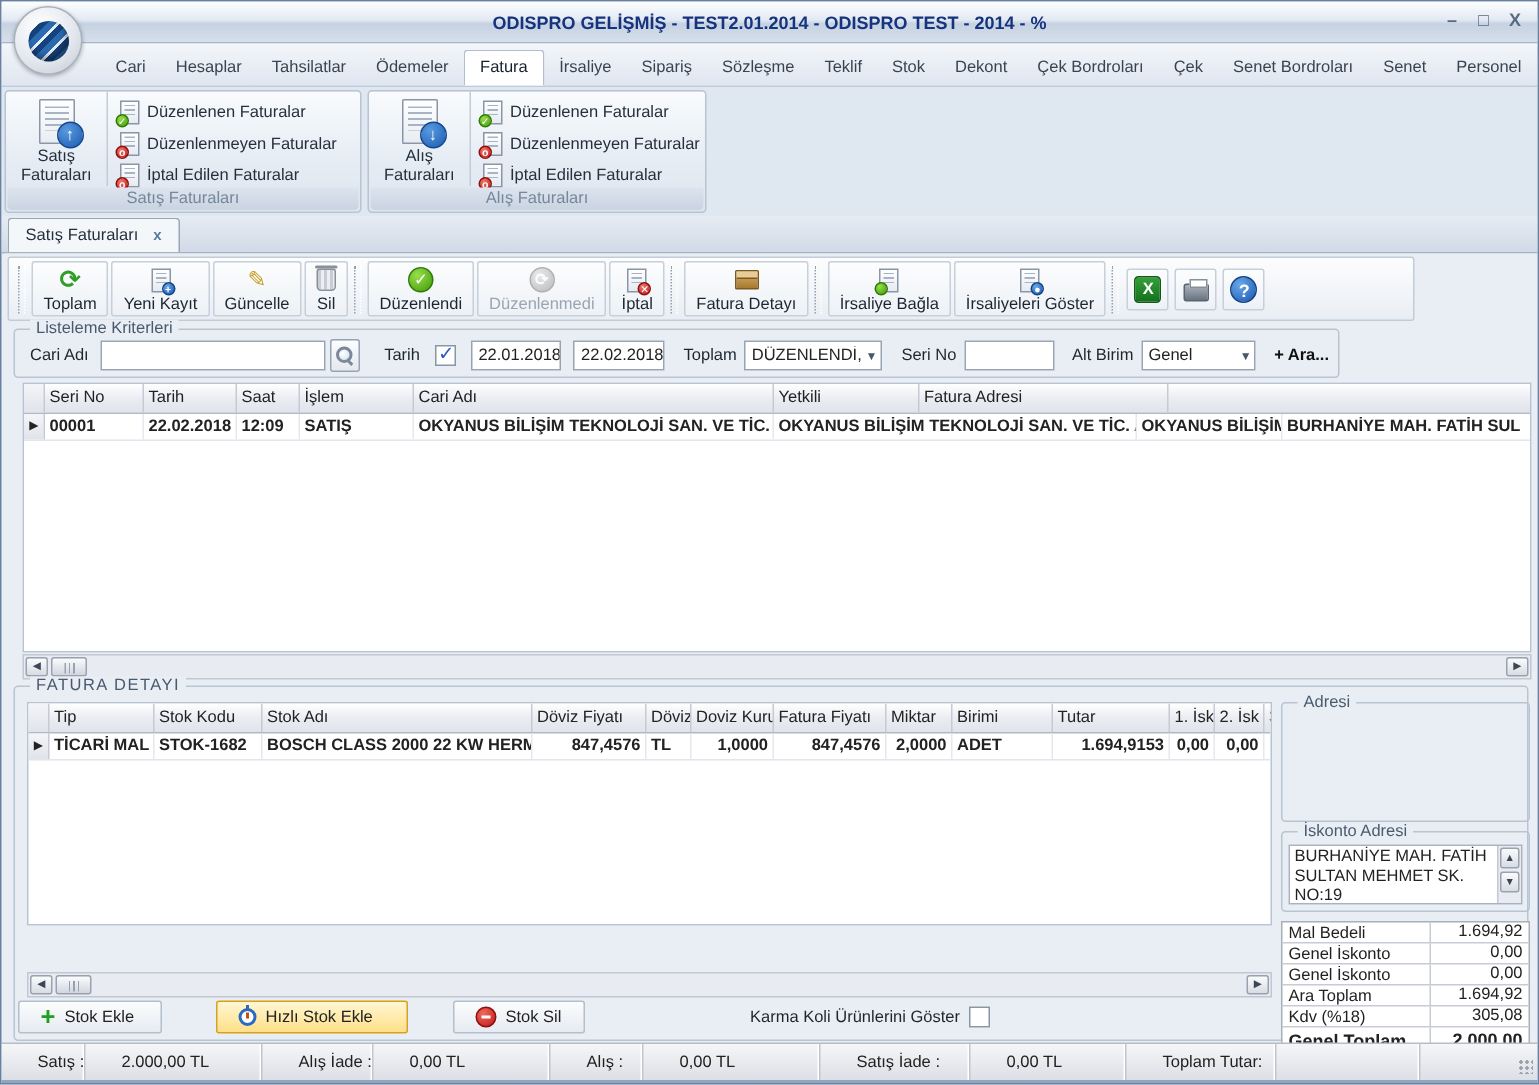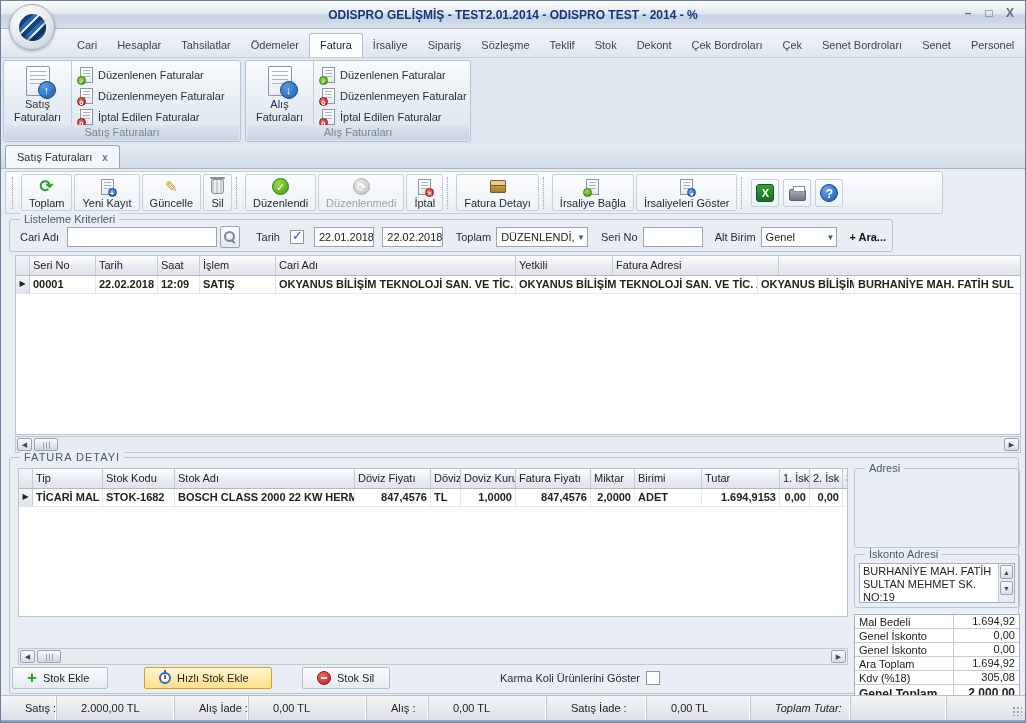--- a/index.html
+++ b/index.html
@@ -541,19 +541,19 @@
 
   <div class="statusbar">
     <span class="ss" style="width:56px;">Satış :</span>
     <span class="ss" style="width:118px;">2.000,00 TL</span>
     <span class="ss" style="width:74px;">Alış İade :</span>
     <span class="ss" style="width:118px;">0,00 TL</span>
     <span class="ss" style="width:62px;">Alış :</span>
     <span class="ss" style="width:118px;">0,00 TL</span>
     <span class="ss" style="width:100px;">Satış İade :</span>
     <span class="ss" style="width:104px;">0,00 TL</span>
-    <span class="ss" style="width:100px;font-style:italic;">Toplam Tutar:</span>
+    <span class="ss" style="width:100px;">Toplam Tutar:</span>
     <span class="ss" style="width:96px;"></span>
     <span class="ss" style="flex:1;border-right:none;box-shadow:none;"></span>
     <span class="grip"></span>
   </div>
 
 </div>
 
 </body></html>

